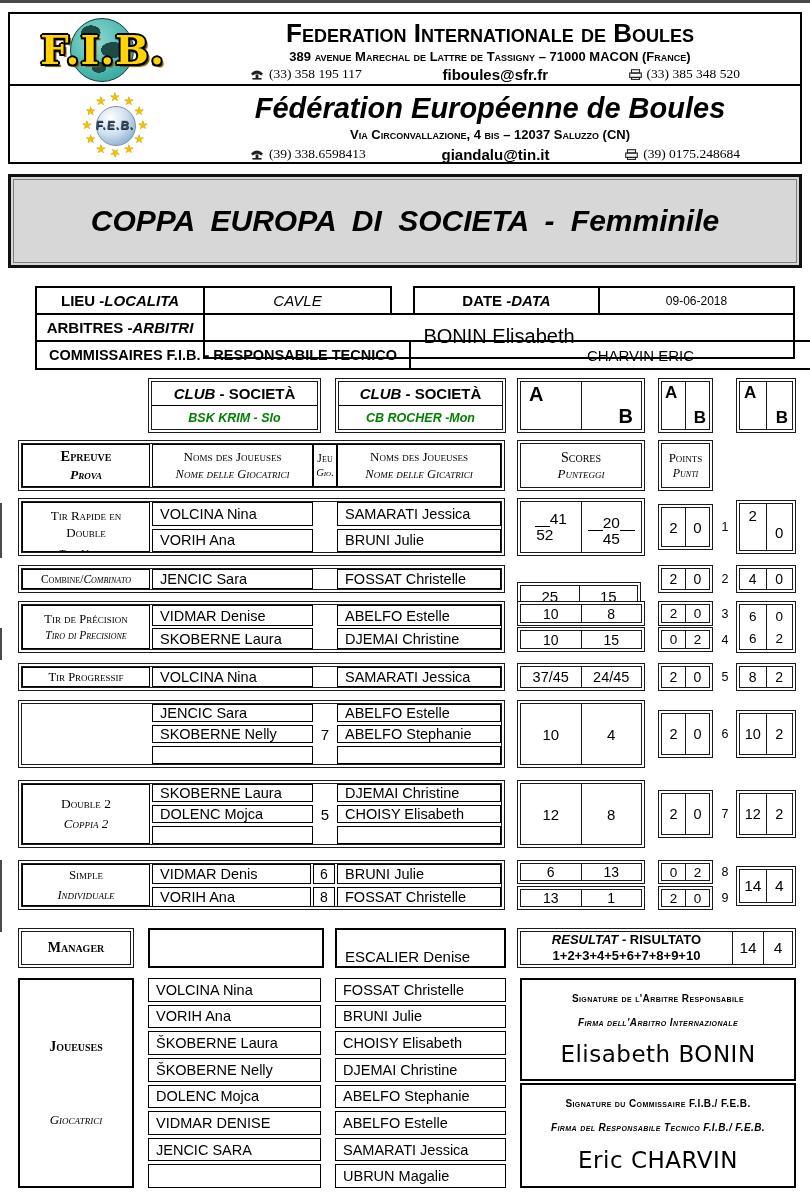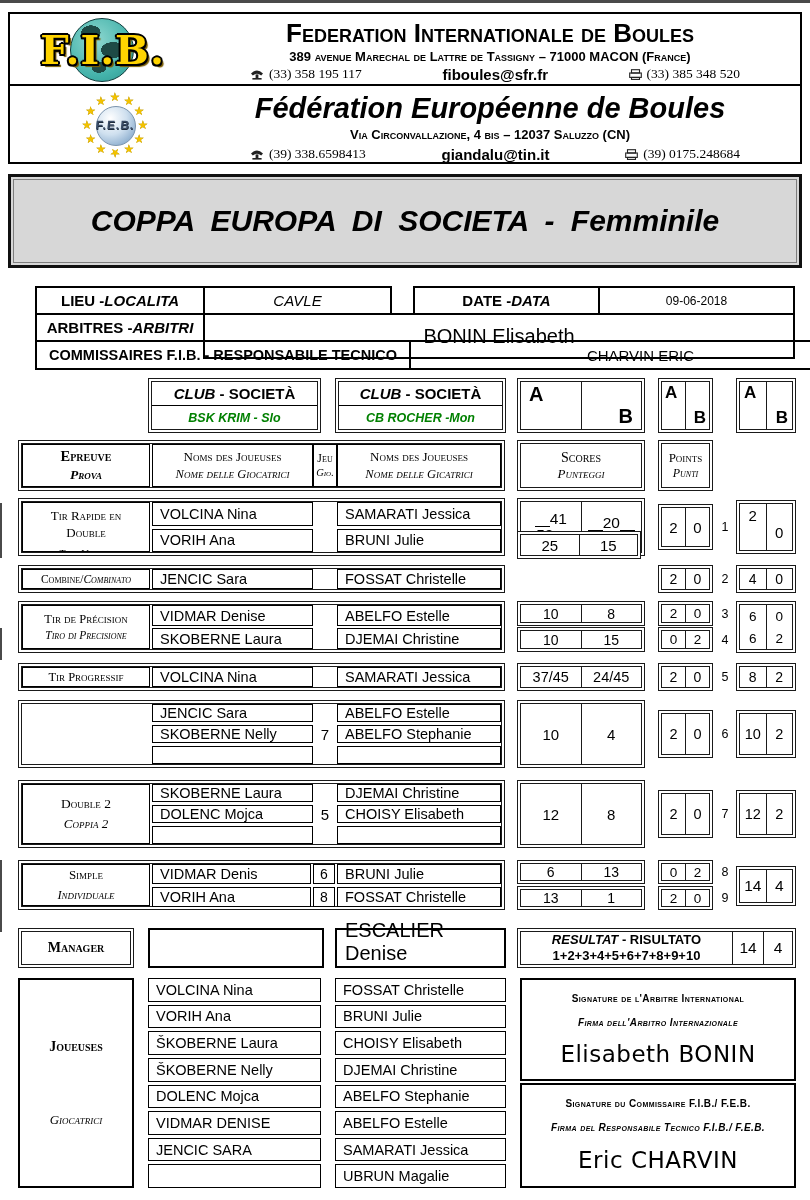--- a/index.html
+++ b/index.html
@@ -283,21 +283,21 @@
 
   <div class="abs dbl" style="left:18px;top:565px;width:487px;height:28px">
       <div class="dblin"></div>
     </div>
   <div class="abs evlab sc" style="left:22px;top:569px;width:128px;height:20px;flex-direction:row">
     <span style="font-size:11.5px">Combine/</span>
       <span class="it" style="font-size:11.5px">Combinato</span>
   </div>
   <div class="abs ncell" style="left:152px;top:569px;width:161px;height:20px">JENCIC Sara</div>
   <div class="abs ncell" style="left:337px;top:569px;width:164px;height:20px">FOSSAT Christelle</div>
-  <div class="abs dbl" style="left:517px;top:531px;width:124px;height:28px">
+  <div class="abs dbl" style="left:517px;top:582px;width:124px;height:28px">
     <div class="dblin">
         <div class="half" style="font-size:15px">25</div>
         <div class="half vdiv" style="font-size:15px">15</div>
       </div>
   </div>
   <div class="abs dbl" style="left:658px;top:565px;width:55px;height:28px">
     <div class="dblin">
         <div class="half" style="font-size:14px">2</div>
         <div class="half vdiv" style="font-size:14px">0</div>
       </div>
@@ -505,21 +505,21 @@
         <div class="half vdiv" style="font-size:15.5px">4</div>
       </div>
   </div>
 
   <div class="abs dbl" style="left:18px;top:928px;width:116px;height:40px">
     <div class="dblin ctr sc b" style="font-size:14px;align-items:center;justify-content:center">
         <span>Manager</span>
       </div>
   </div>
   <div class="abs box2" style="left:148px;top:928px;width:176px;height:40px"></div>
-  <div class="abs box2" style="left:335px;top:928px;width:171px;height:40px;display:flex;align-items:flex-end;padding:8px 0 1px 8px;font-size:20px">ESCALIER Denise</div>
+  <div class="abs box2" style="left:335px;top:928px;width:171px;height:40px;display:flex;align-items:flex-end;padding:8px 0 1px 8px;font-size:15px">ESCALIER Denise</div>
   <div class="abs dbl" style="left:517px;top:928px;width:279px;height:40px">
     <div class="dblin">
       <div class="col ctr" style="flex:1;line-height:1.25">
         <div style="font-size:13px"><span class="b it">RESULTAT</span><span class="b" style="white-space:pre"> - </span><span class="b">RISULTATO</span></div>
         <div class="b" style="font-size:13px">1+2+3+4+5+6+7+8+9+10</div>
       </div>
       <div class="ctr vdiv" style="width:30px;font-size:15.5px">14</div>
       <div class="ctr vdiv" style="width:28px;font-size:15.5px">4</div>
     </div>
   </div>
@@ -543,21 +543,21 @@
     <div class="ncell">BRUNI Julie</div>
     <div class="ncell">CHOISY Elisabeth</div>
     <div class="ncell">DJEMAI Christine</div>
     <div class="ncell">ABELFO Stephanie</div>
     <div class="ncell">ABELFO Estelle</div>
     <div class="ncell">SAMARATI Jessica</div>
     <div class="ncell">UBRUN Magalie</div>
   </div>
 
   <div class="abs box25 col" style="left:520px;top:978px;width:276px;height:103px;align-items:center;justify-content:space-around;padding:6px 4px;text-align:center">
-    <div class="sig-label">Signature de l'Arbitre International</div>
+    <div class="sig-label">Signature de l'Arbitre Responsabile</div>
     <div class="sig-label it">Firma dell'Arbitro Internazionale</div>
     <div class="sig-name">Elisabeth BONIN</div>
   </div>
   <div class="abs box25 col" style="left:520px;top:1083px;width:276px;height:105px;align-items:center;justify-content:space-around;padding:6px 2px;text-align:center">
     <div class="sig-label">Signature du Commissaire F.I.B./ F.E.B.</div>
     <div class="sig-label it">Firma del Responsabile Tecnico F.I.B./ F.E.B.</div>
     <div class="sig-name">Eric CHARVIN</div>
   </div>
 
 </div>

